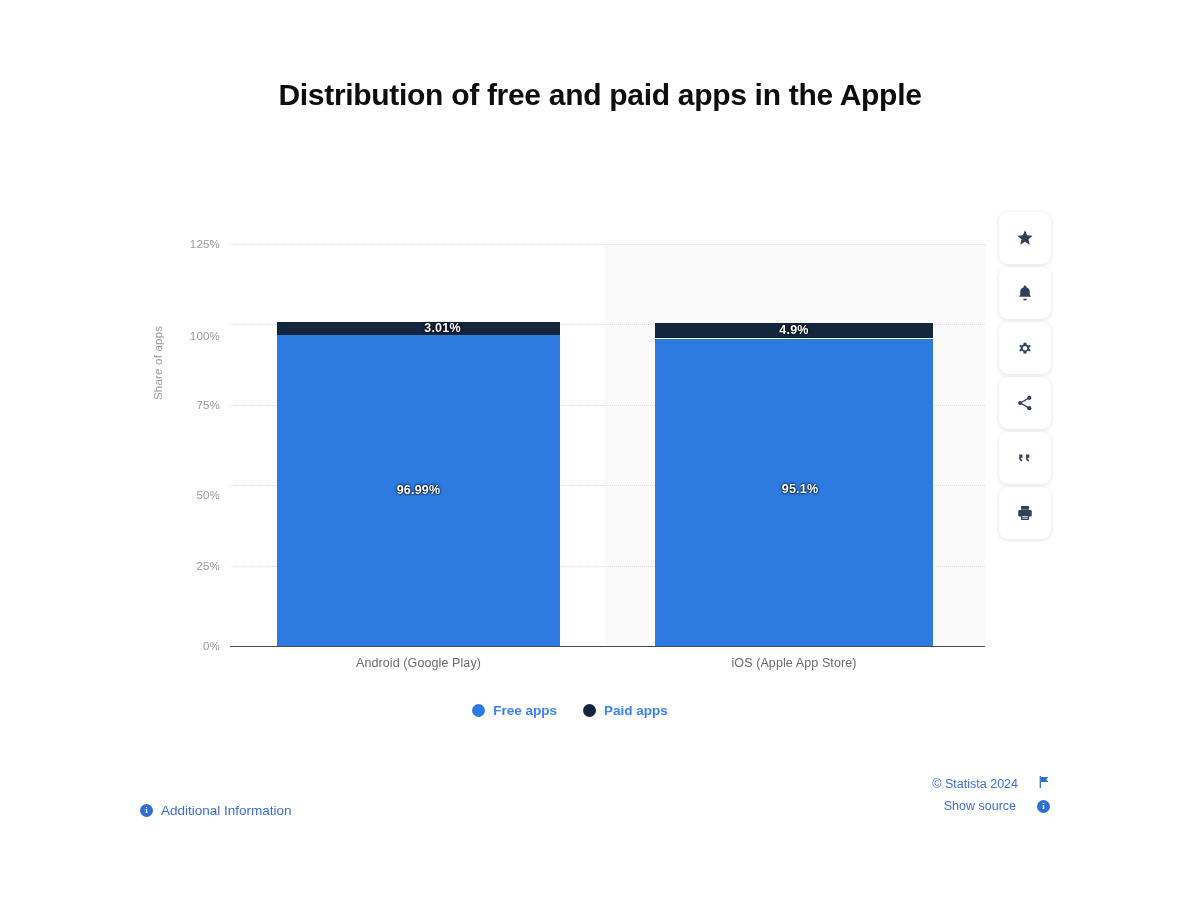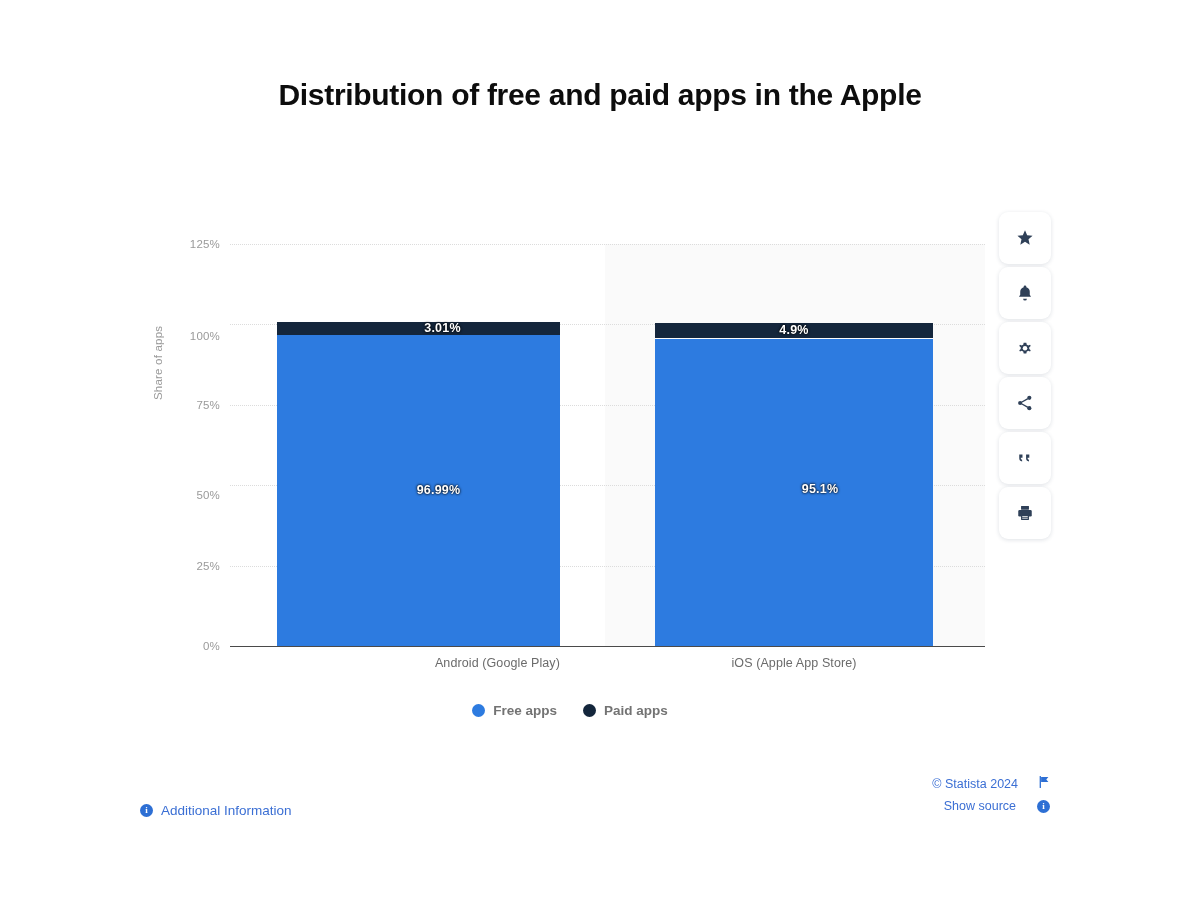--- a/index.html
+++ b/index.html
@@ -88,21 +88,20 @@
     border-top: 1.5px solid #4a4a4a;
   }
 
   
   .bar-seg {
     position: absolute;
     box-sizing: border-box;
   }
   .seg-free {
     background: #2d7be0;
-    padding-left: 20px;
   }
   .seg-paid {
     background: #14263c;
   }
   .bar-value {
     position: absolute;
     width: 100%;
     text-align: center;
     font-size: 12.5px;
     font-weight: bold;
@@ -139,21 +138,21 @@
   }
   .legend-dot {
     width: 13px;
     height: 13px;
     border-radius: 50%;
     display: inline-block;
   }
   .legend-text {
     font-size: 13.5px;
     font-weight: bold;
-    color: #737373;
+    color: #3b82f6;
   }
 
   
   #additional-info {
     position: absolute;
     left: 140px;
     top: 803px;
     display: flex;
     align-items: center;
     gap: 8px;
@@ -252,21 +251,21 @@
     <div class="bar-value" style="top:148px;">96.99%</div>
   </div>
 
   <div class="bar-seg seg-paid" style="left:655px; top:323px; width:278px; height:15px;">
     <div class="bar-value" style="top:0px;">4.9%</div>
   </div>
   <div class="bar-seg seg-free" style="left:655px; top:339px; width:278px; height:307px;">
     <div class="bar-value" style="top:143px;margin-left:6px;">95.1%</div>
   </div>
 
-  <div class="cat-label" style="left:277px; width:283px;text-align:right;">Android (Google Play)</div>
+  <div class="cat-label" style="left:277px; width:283px;">Android (Google Play)</div>
   <div class="cat-label" style="left:655px; width:278px;">iOS (Apple App Store)</div>
 </div>
 
 <div id="legend">
   <div class="legend-item">
     <span class="legend-dot" style="background:#2d7be0;"></span>
     <span class="legend-text">Free apps</span>
   </div>
   <div class="legend-item">
     <span class="legend-dot" style="background:#14263c;"></span>

